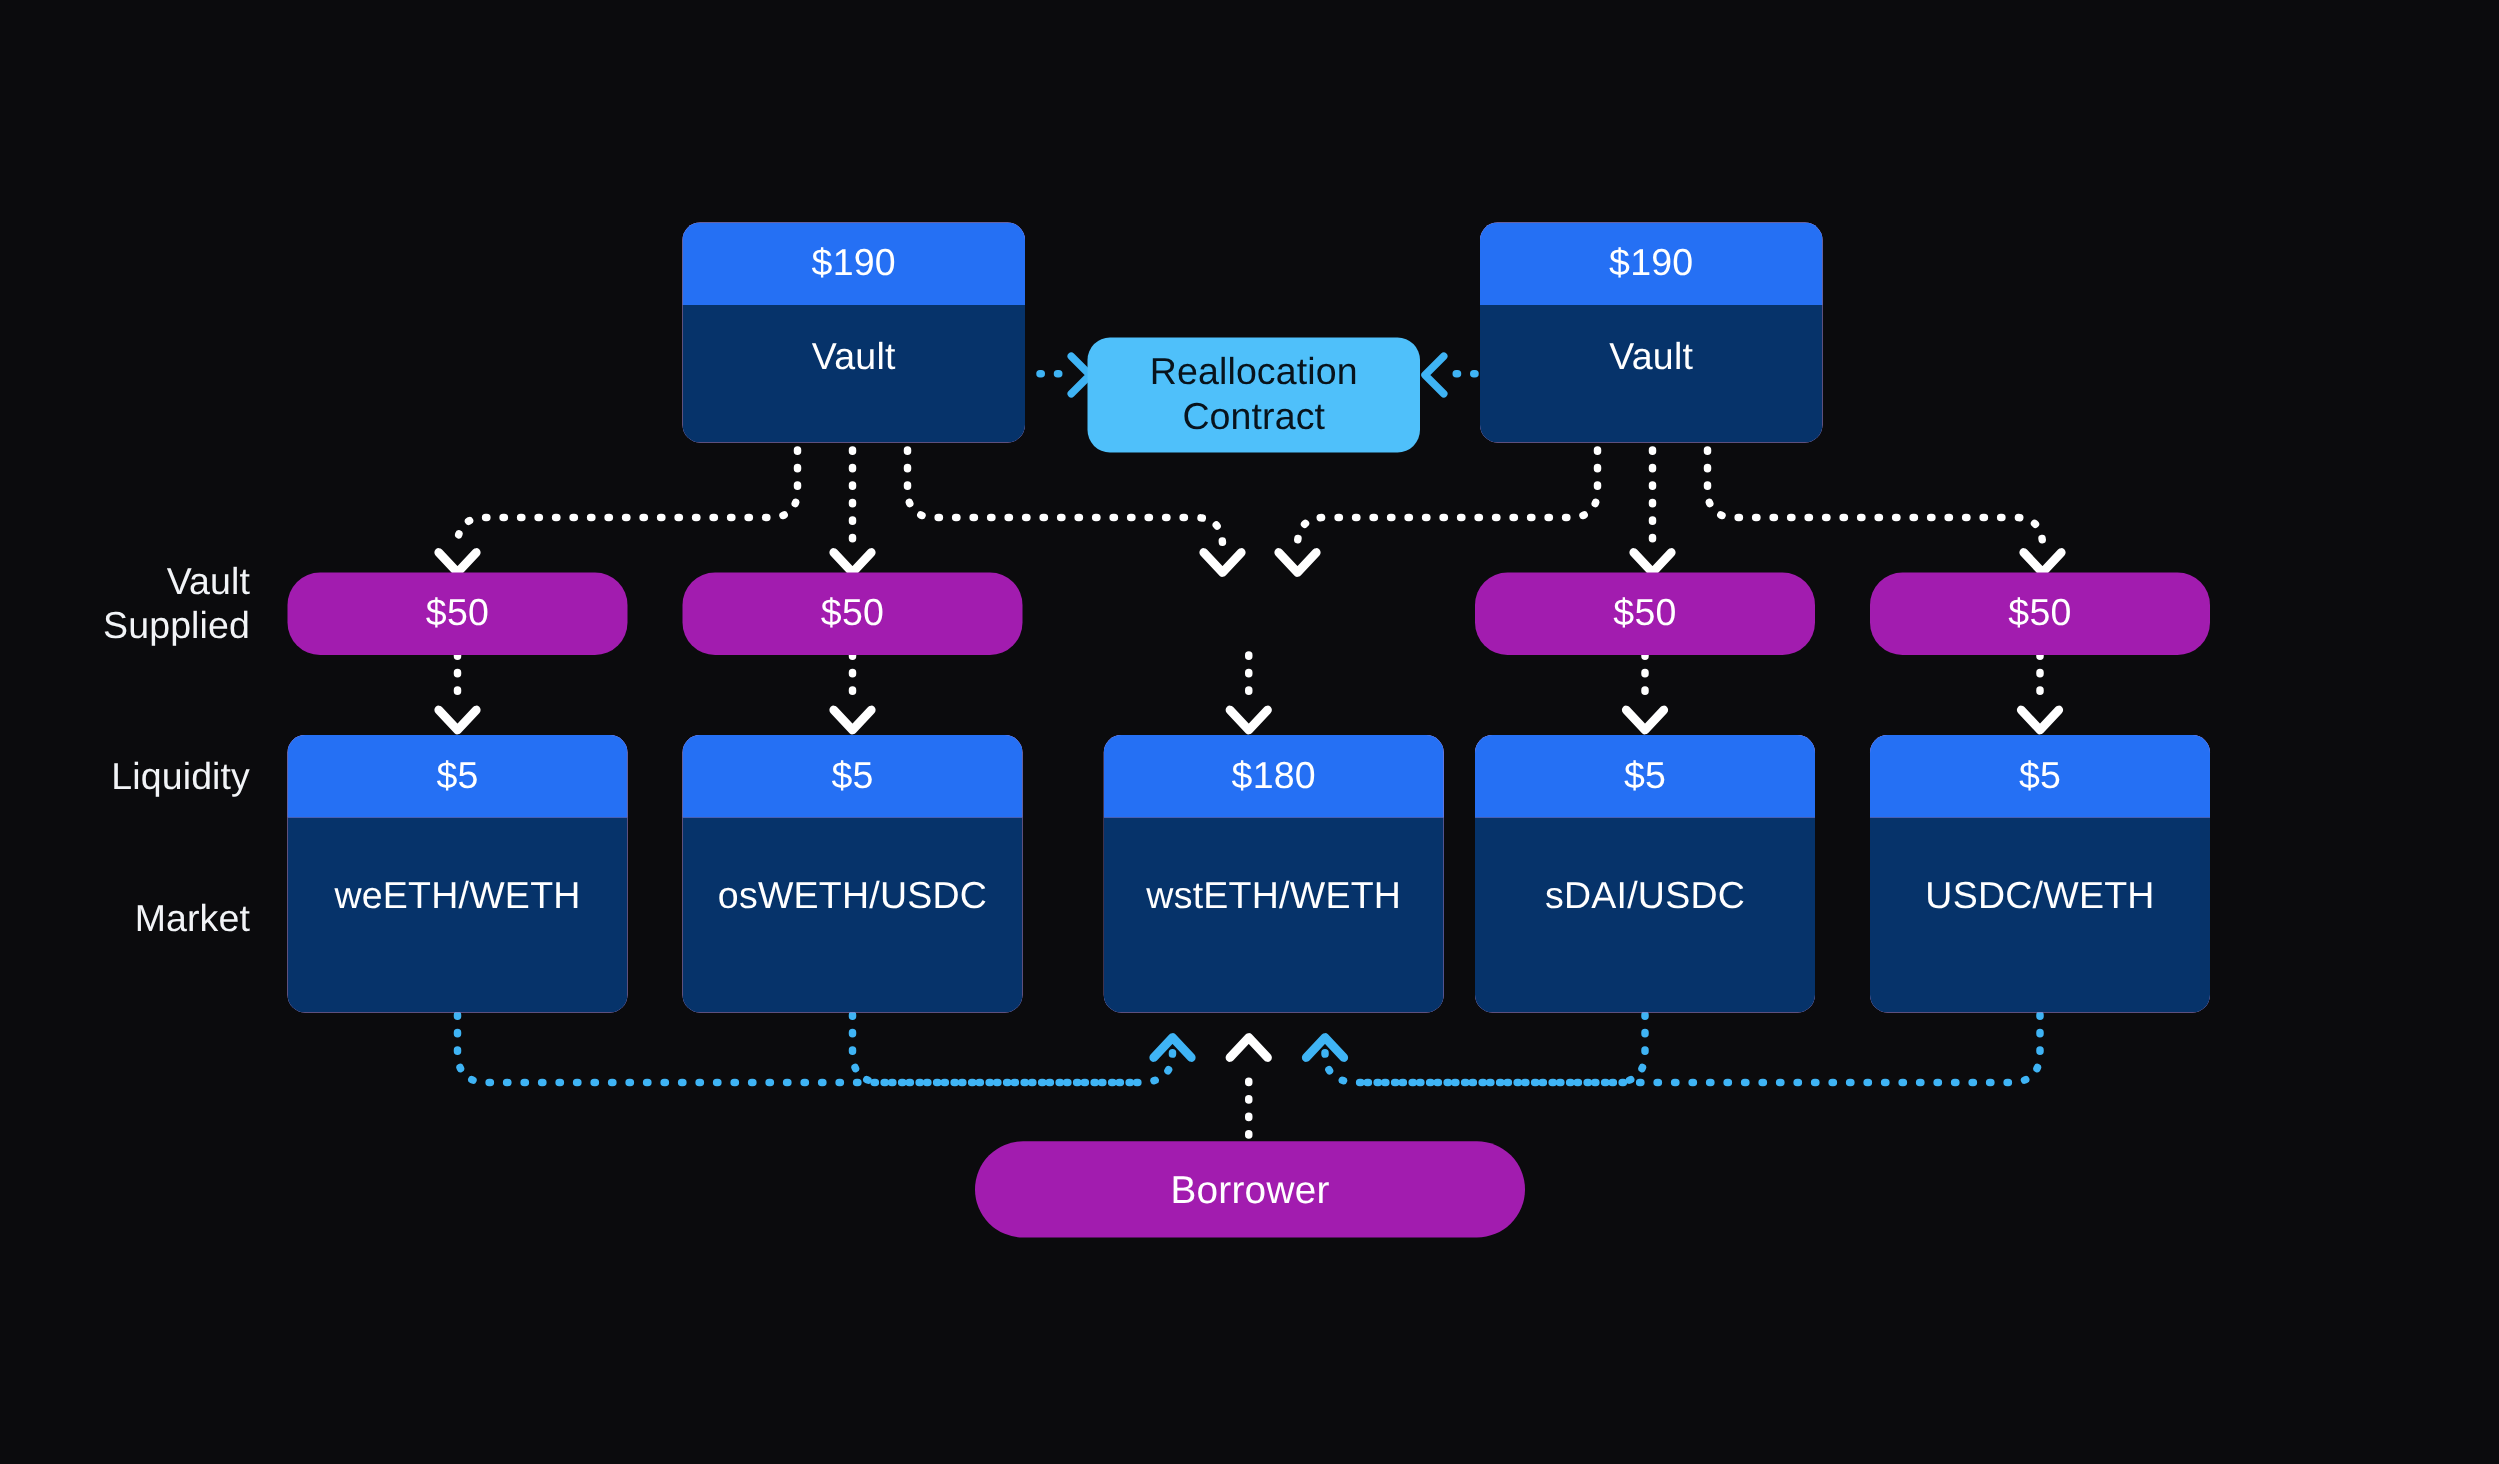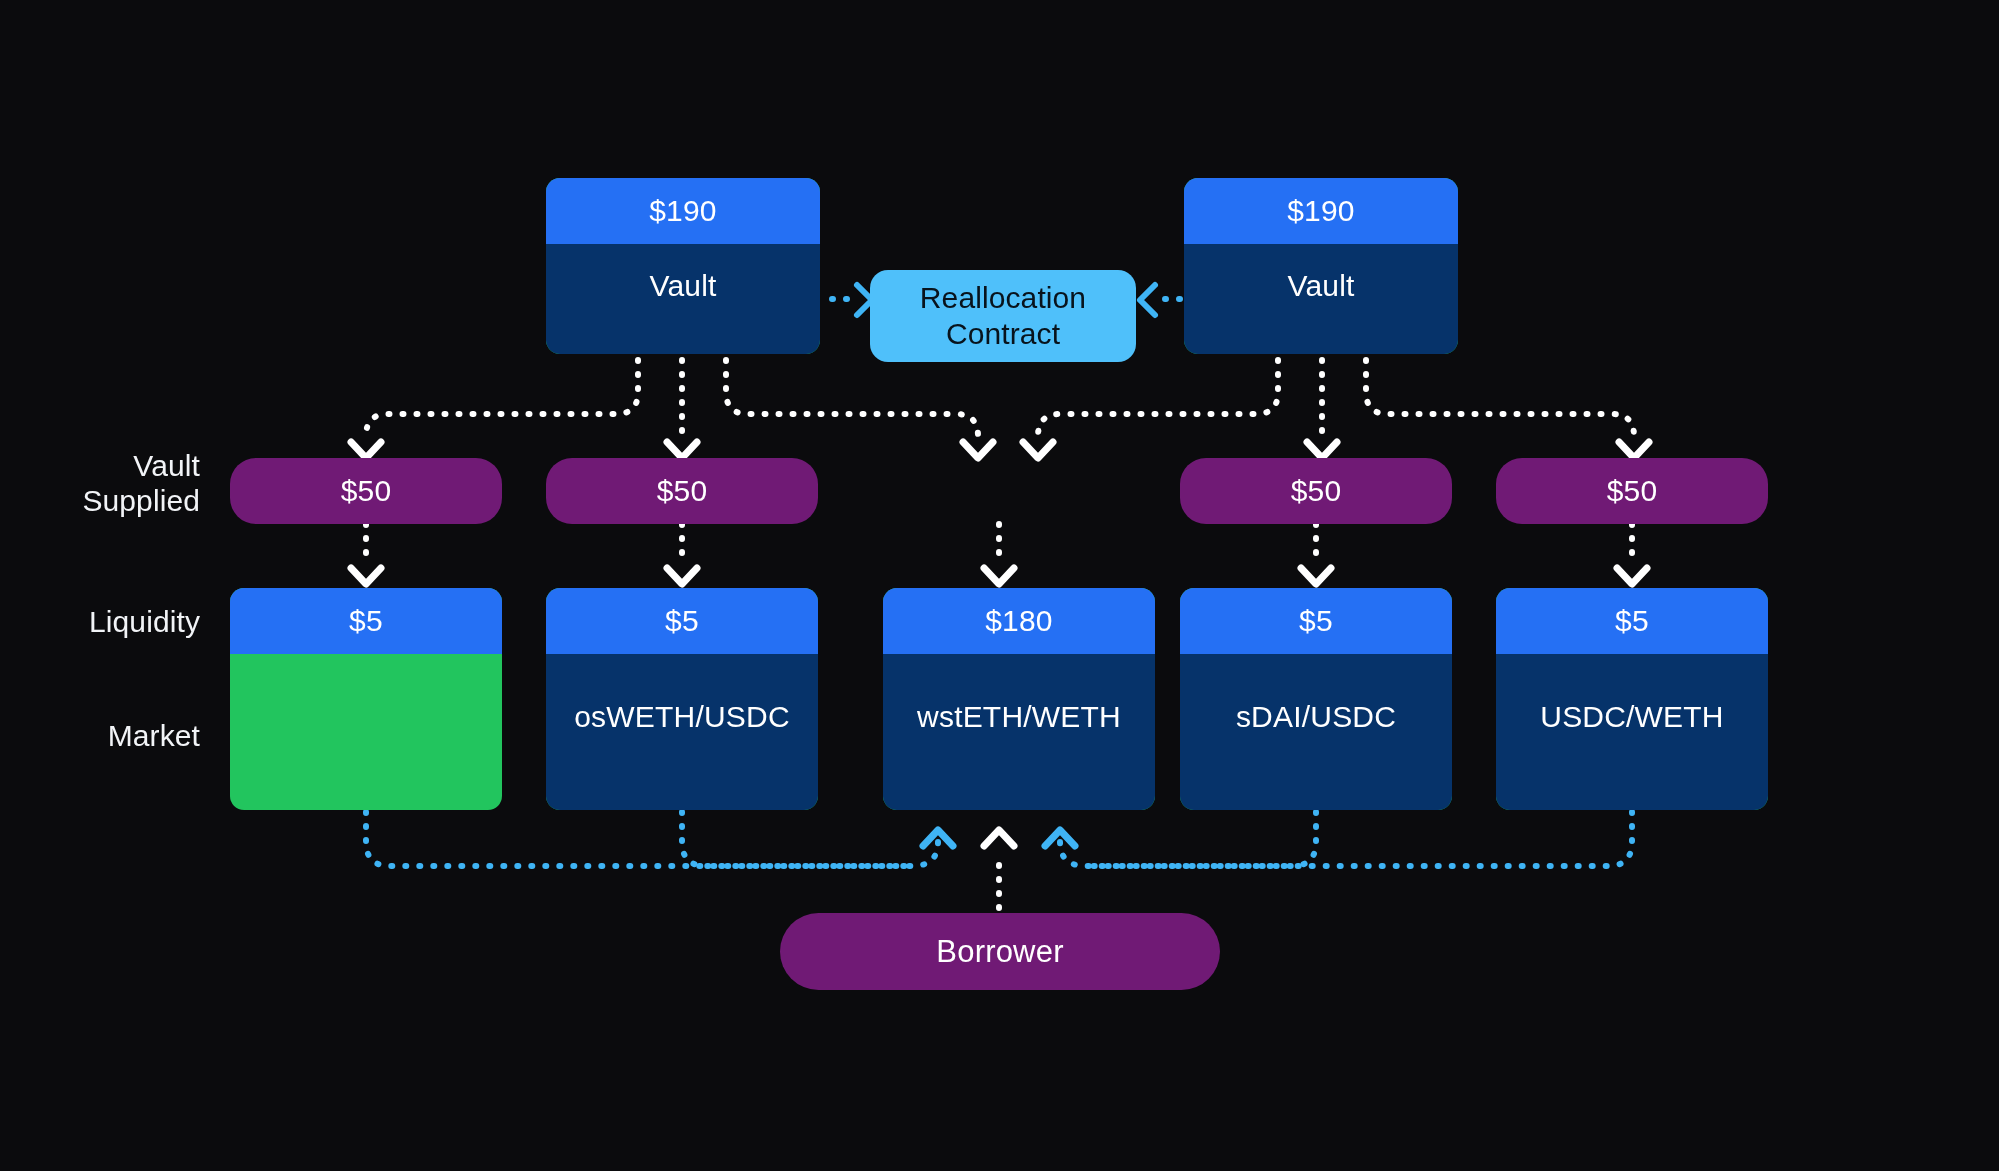--- a/index.html
+++ b/index.html
@@ -44,21 +44,21 @@
     text-align: right;
     white-space: pre-line;
     letter-spacing: 0.1px;
   }
 
   
   .card {
     position: absolute;
     border-radius: 14px;
     overflow: hidden;
-    background: #22c55e;
+    background: #f0abfc;
     display: flex;
     flex-direction: column;
   }
   .card .cap {
     background: #2570f4;
     color: #ffffff;
     display: flex;
     align-items: center;
     justify-content: center;
     font-size: 30px;
@@ -74,21 +74,21 @@
     font-size: 30px;
     letter-spacing: 0.2px;
   }
   .card.vault .body { padding-bottom: 27px; }
   .card.market .body { padding-bottom: 30px; }
 
   
   .pill {
     position: absolute;
     border-radius: 999px;
-    background: #701a75;
+    background: #a21caf;
     color: #ffffff;
     display: flex;
     align-items: center;
     justify-content: center;
     font-size: 30px;
     letter-spacing: 0.2px;
   }
   .pill.borrower { font-size: 31px; }
 
   
@@ -227,20 +227,21 @@
       <div class="body">Vault</div>
     </div>
 
     <div class="pill" style="left:230px; top:458px; width:272px; height:66px; border-radius:26px;">$50</div>
     <div class="pill" style="left:546px; top:458px; width:272px; height:66px; border-radius:26px;">$50</div>
     <div class="pill" style="left:1180px; top:458px; width:272px; height:66px; border-radius:26px;">$50</div>
     <div class="pill" style="left:1496px; top:458px; width:272px; height:66px; border-radius:26px;">$50</div>
 
     <div class="card market" style="left:230px; top:588px; width:272px; height:222px;">
       <div class="cap" style="height:66px;">$5</div>
+      <div class="body">weETH/WETH</div>
     </div>
 
     <div class="card market" style="left:546px; top:588px; width:272px; height:222px;">
       <div class="cap" style="height:66px;">$5</div>
       <div class="body">osWETH/USDC</div>
     </div>
 
     <div class="card market" style="left:883px; top:588px; width:272px; height:222px;">
       <div class="cap" style="height:66px;">$180</div>
       <div class="body">wstETH/WETH</div>

